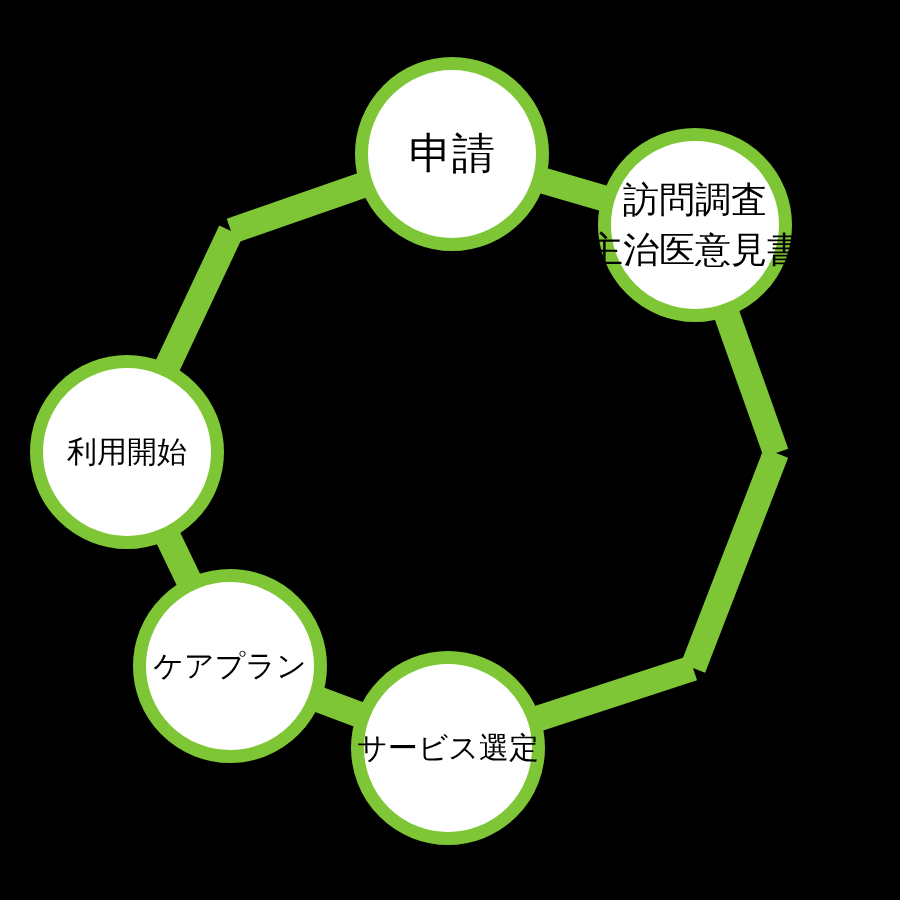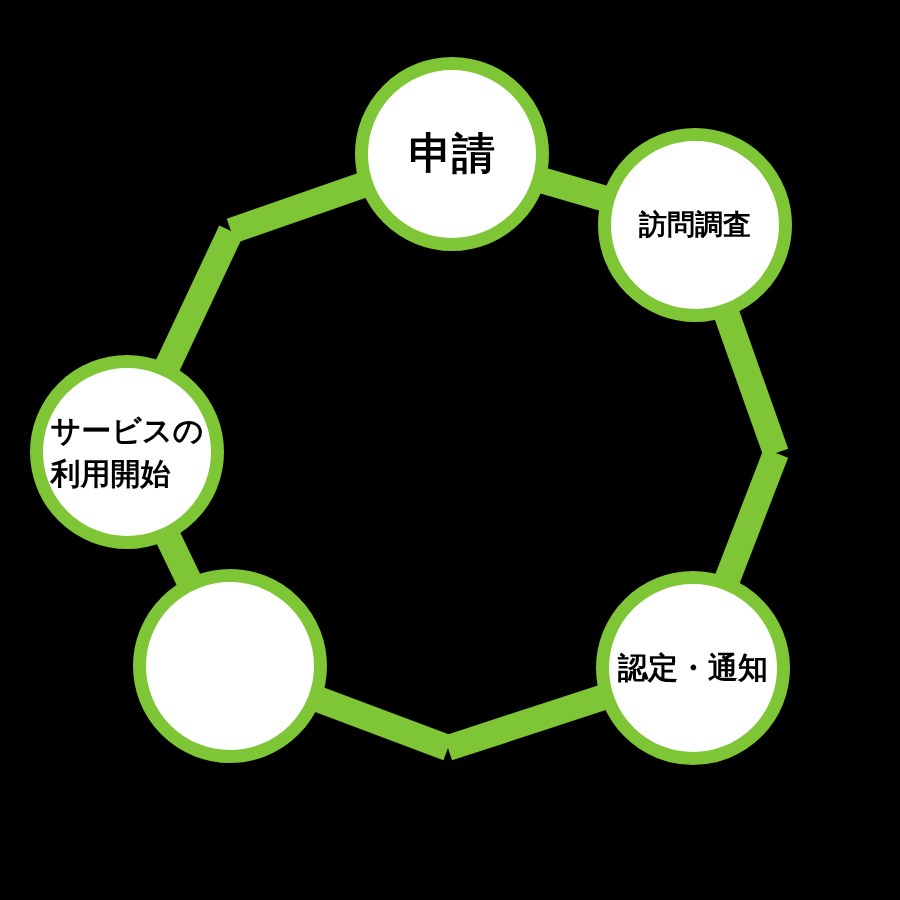--- a/index.html
+++ b/index.html
@@ -19,21 +19,21 @@
     box-sizing: border-box;
     width: 194px; height: 194px;
     border-radius: 50%;
     background: var(--node-fill, #ffffff);
     border: 13px solid var(--accent, #7EC636);
     display: flex;
     align-items: center;
     justify-content: center;
   }
   .label {
-    font-weight: bold;
+    font-weight: normal;
     color: var(--text, #000000);
     text-align: center;
   }
   .label .line { display: block; white-space: nowrap; }
 
   .node-application   { left: 355px; top: 57px;  }
   .node-visit-survey  { left: 598px; top: 128px; }
   .node-review        { left: 679px; top: 356px; }
   .node-certification { left: 596px; top: 571px; }
   .node-selection     { left: 351px; top: 651px; }
@@ -41,21 +41,21 @@
   .node-service-start { left: 30px;  top: 355px; }
   .node-renewal       { left: 134px; top: 134px; }
 
   .node-application .label,
   .node-renewal .label { font-size: 43px; }
 
   .node-review .label,
   .node-certification .label,
   .node-selection .label { font-size: 30px; }
 
-  .node-visit-survey .label  { font-size: 28px; line-height: 1.38; text-align: center; }
+  .node-visit-survey .label  { font-size: 36px; line-height: 1.38; text-align: center; }
   .node-care-plan .label     { font-size: 30px; line-height: 1.60; text-align: left; }
   .node-service-start .label { font-size: 30px; line-height: 1.45; text-align: left; }
 </style>
 </head>
 <body style="--accent: #7EC636; --node-fill: #FFFFFF; --text: #000000; --bg: #000000;">
 
 <div class="stage">
 
   <svg class="connectors" width="900" height="900">
     <line x1="452" y1="154" x2="695" y2="225"></line>
@@ -70,37 +70,38 @@
 
   <div class="node node-application">
     <div class="label">
       <span class="line">申請</span>
     </div>
   </div>
 
   <div class="node node-visit-survey">
     <div class="label">
       <span class="line">訪問調査</span>
+      <span class="line">主治医意見書</span>
     </div>
   </div>
 
 
-  <div class="node node-certification">
+
+  <div class="node node-selection">
     <div class="label">
-      <span class="line">認定・通知</span>
+      <span class="line">サービス選定</span>
     </div>
   </div>
 
-
   <div class="node node-care-plan">
     <div class="label">
+      <span class="line">ケアプラン</span>
     </div>
   </div>
 
   <div class="node node-service-start">
     <div class="label">
-      <span class="line">サービスの</span>
       <span class="line">利用開始</span>
     </div>
   </div>
 
 
 </div>
 
 </body></html>

